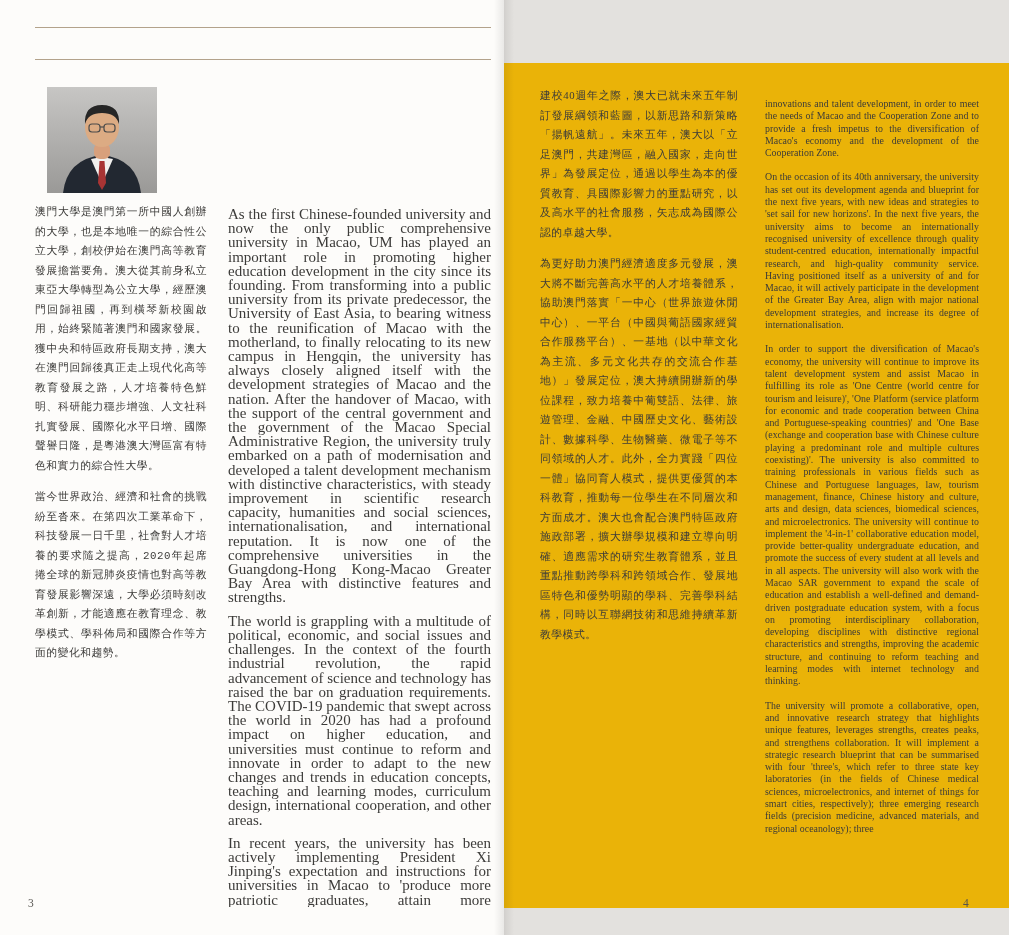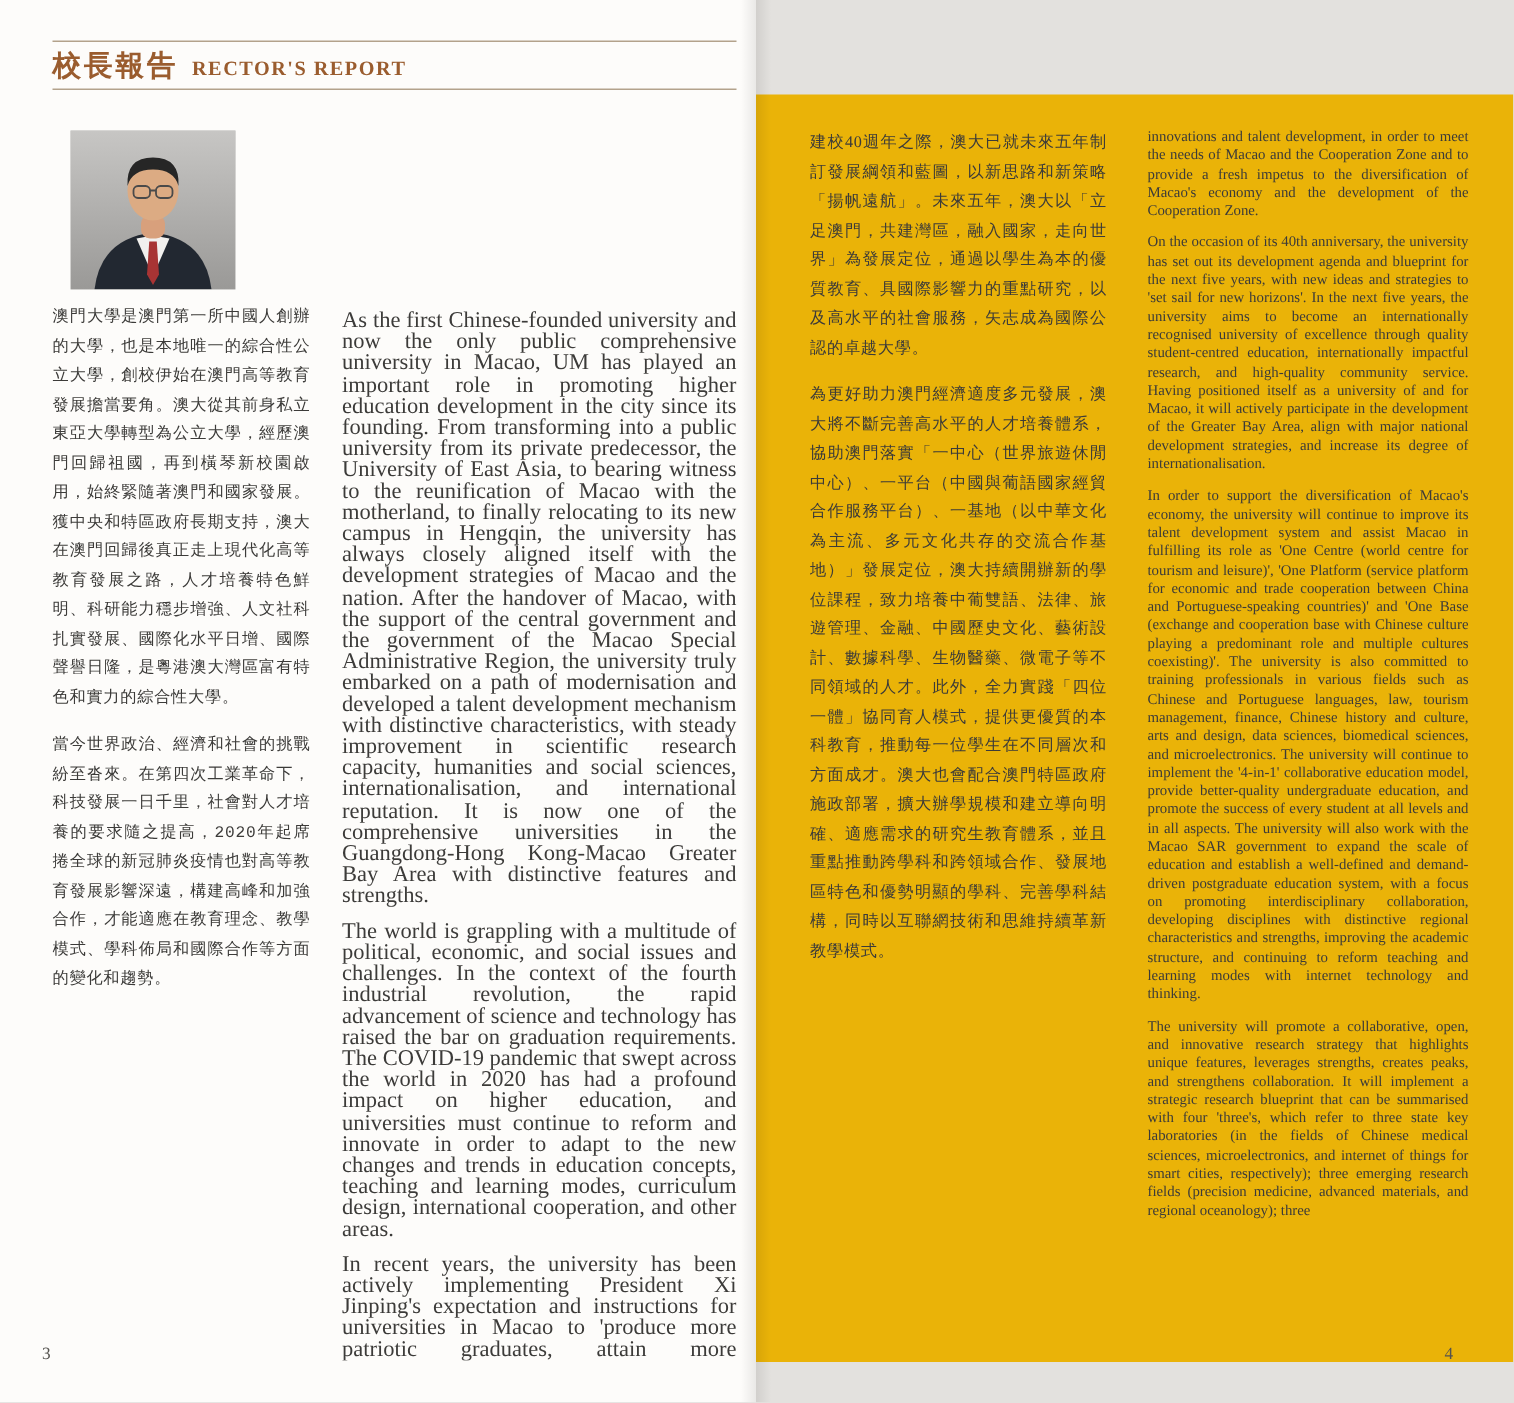--- a/index.html
+++ b/index.html
@@ -37,38 +37,34 @@
   .col { position:absolute; overflow:hidden; color:#3c3b39; }
   .col p { text-align:justify; }
   .col-cn p { font-size:10.8px; line-height:19.5px; letter-spacing:0.5px; margin:0 0 12px;
               text-justify:inter-ideograph; }
   .col-en p { margin:0 0 9px; }
   .col-cn-left  { left:35px;  top:203px; width:172px; height:704px;font-family:Liberation Mono, monospace; }
   .col-en-left  { left:228px; top:207px; width:263px; height:700px; }
   .col-en-left p  { font-size:15px; line-height:14.2px; }
   .col-cn-right { left:36px;  top:23px;  width:198px; height:822px; }
   .col-en-right { left:261px; top:23px;  width:214px; height:822px; }
-  .col-en-right p { font-size:9.9px; line-height:12.3px; }
+  .col-en-right p { font-size:9.9px; line-height:12.3px;margin-top:12px; }
 
   .page-number { position:absolute; font-size:11.5px; color:#55534f; }
   .page-number-left  { left:28px;  top:897px; }
   .page-number-right { left:459px; top:834px; }
 </style>
 </head>
 <body>
 
 <div class="spread">
 
   <div class="page page-left">
 
     <div class="rule rule-top"></div>
-    <div class="header">
-      <span class="title-cn">校長報告</span>
-      <span class="title-en">RECTOR'S REPORT</span>
-    </div>
     <div class="rule rule-bottom"></div>
 
     <div class="photo">
       <svg width="110" height="106" viewBox="0 0 110 106">
         <defs>
           <linearGradient id="pbg" x1="0" y1="0" x2="0" y2="1">
             <stop offset="0" stop-color="#c7c6c4"></stop>
             <stop offset="1" stop-color="#9a9997"></stop>
           </linearGradient>
         </defs>
@@ -81,21 +77,21 @@
         <path d="M38 37 Q37 18 55 18 Q73 18 72 37 Q69 26 55 26 Q41 26 38 37 Z" fill="#262626"></path>
         <rect x="42" y="37" width="11" height="8" rx="3" fill="none" stroke="#4a4a4a" stroke-width="1.2"></rect>
         <rect x="57" y="37" width="11" height="8" rx="3" fill="none" stroke="#4a4a4a" stroke-width="1.2"></rect>
         <line x1="53" y1="40" x2="57" y2="40" stroke="#4a4a4a" stroke-width="1.2"></line>
       </svg>
     </div>
 
 
     <div class="col col-cn col-cn-left">
       <p>澳門大學是澳門第一所中國人創辦的大學，也是本地唯一的綜合性公立大學，創校伊始在澳門高等教育發展擔當要角。澳大從其前身私立東亞大學轉型為公立大學，經歷澳門回歸祖國，再到橫琴新校園啟用，始終緊隨著澳門和國家發展。獲中央和特區政府長期支持，澳大在澳門回歸後真正走上現代化高等教育發展之路，人才培養特色鮮明、科研能力穩步增強、人文社科扎實發展、國際化水平日增、國際聲譽日隆，是粵港澳大灣區富有特色和實力的綜合性大學。</p>
-      <p>當今世界政治、經濟和社會的挑戰紛至沓來。在第四次工業革命下，科技發展一日千里，社會對人才培養的要求隨之提高，2020年起席捲全球的新冠肺炎疫情也對高等教育發展影響深遠，構建高峰和加強合作，才能適應在教育理念、教學模式、學科佈局和國際合作等方面的變化和趨勢。</p>
+      <p>當今世界政治、經濟和社會的挑戰紛至沓來。在第四次工業革命下，科技發展一日千里，社會對人才培養的要求隨之提高，2020年起席捲全球的新冠肺炎疫情也對高等教育發展影響深遠，大學必須時刻改革創新，才能適應在教育理念、教學模式、學科佈局和國際合作等方面的變化和趨勢。</p>
     </div>
 
     <div class="col col-en col-en-left">
       <p>As the first Chinese-founded university and now the only public comprehensive university in Macao, UM has played an important role in promoting higher education development in the city since its founding. From transforming into a public university from its private predecessor, the University of East Asia, to bearing witness to the reunification of Macao with the motherland, to finally relocating to its new campus in Hengqin, the university has always closely aligned itself with the development strategies of Macao and the nation. After the handover of Macao, with the support of the central government and the government of the Macao Special Administrative Region, the university truly embarked on a path of modernisation and developed a talent development mechanism with distinctive characteristics, with steady improvement in scientific research capacity, humanities and social sciences, internationalisation, and international reputation. It is now one of the comprehensive universities in the Guangdong-Hong Kong-Macao Greater Bay Area with distinctive features and strengths.</p>
       <p>The world is grappling with a multitude of political, economic, and social issues and challenges. In the context of the fourth industrial revolution, the rapid advancement of science and technology has raised the bar on graduation requirements. The COVID-19 pandemic that swept across the world in 2020 has had a profound impact on higher education, and universities must continue to reform and innovate in order to adapt to the new changes and trends in education concepts, teaching and learning modes, curriculum design, international cooperation, and other areas.</p>
       <p>In recent years, the university has been actively implementing President Xi Jinping's expectation and instructions for universities in Macao to 'produce more patriotic graduates, attain more achievements in scientific research, and contribute to the diversification of Macao's economy', by aligning itself with major national development strategies, fully cooperating with the SAR government's policies, and actively participating in the development of the Greater Bay Area. The development of the Guangdong-Macao In-Depth Cooperation Zone in Hengqin will provide Macao and UM with more space for further development. The university will strengthen research</p>
     </div>
 
     <div class="page-number page-number-left">3</div>
   </div>

